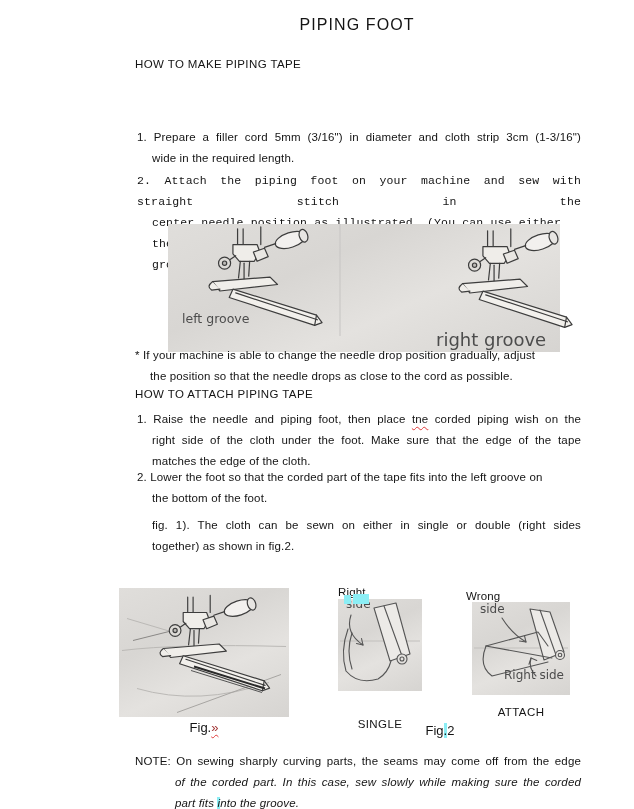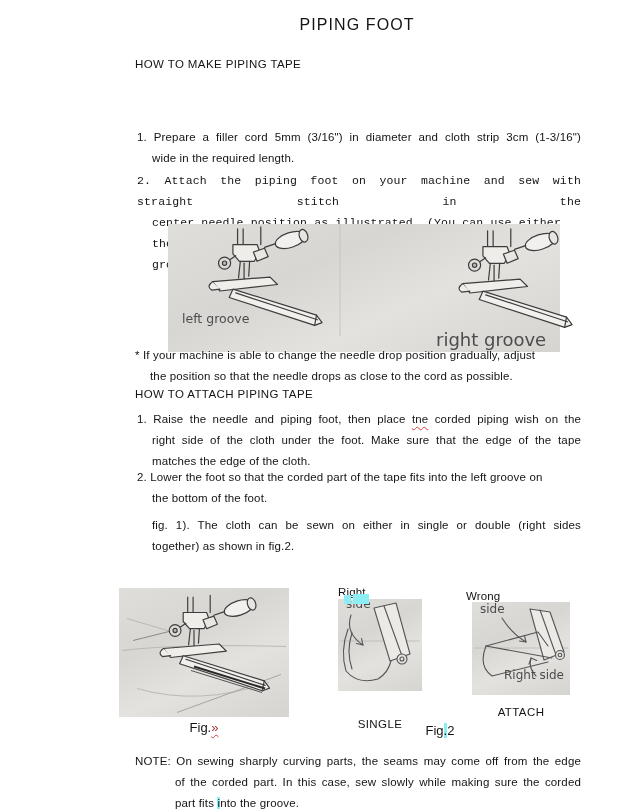--- a/index.html
+++ b/index.html
@@ -5,21 +5,21 @@
   html,body { margin:0; padding:0; background:#888; }
   .page {
     position:relative; width:634px; height:809px; margin:0 auto;
     background:#ffffff; overflow:hidden;
     font-family:"Liberation Sans", sans-serif; color:#141414;
   }
   .abs { position:absolute; }
   .t   { font-size:11.5px; line-height:21px; letter-spacing:.15px; }
   .jl  { text-align:justify; text-align-last:justify; }
   .ind15 { padding-left:15px; }
-  .ind40 { padding-left:40px; }
+  .ind40 { padding-left:40px;font-style:italic; }
   .title { font-size:16px; letter-spacing:1.1px; text-align:center; }
   .heading { font-size:11.5px; letter-spacing:.4px;text-align:right; }
   .hl  { background:#8ceef5; }
   .sq  { text-decoration:underline wavy #e03a3a 1px; text-decoration-skip-ink:none; text-underline-offset:3px; }
   .figmark { color:#a33636; text-decoration:underline wavy #e03a3a 1px; text-decoration-skip-ink:none; text-underline-offset:2px; }
   .scan {
     background:linear-gradient(155deg,#e0dedb 0%,#d8d6d3 35%,#e4e2df 62%,#d6d4d1 100%);
   }
   .scanlabel { font-family:"DejaVu Sans", sans-serif; color:#4c4c4c; }
   .caps { font-size:11.5px; letter-spacing:.4px; text-align:center; }

